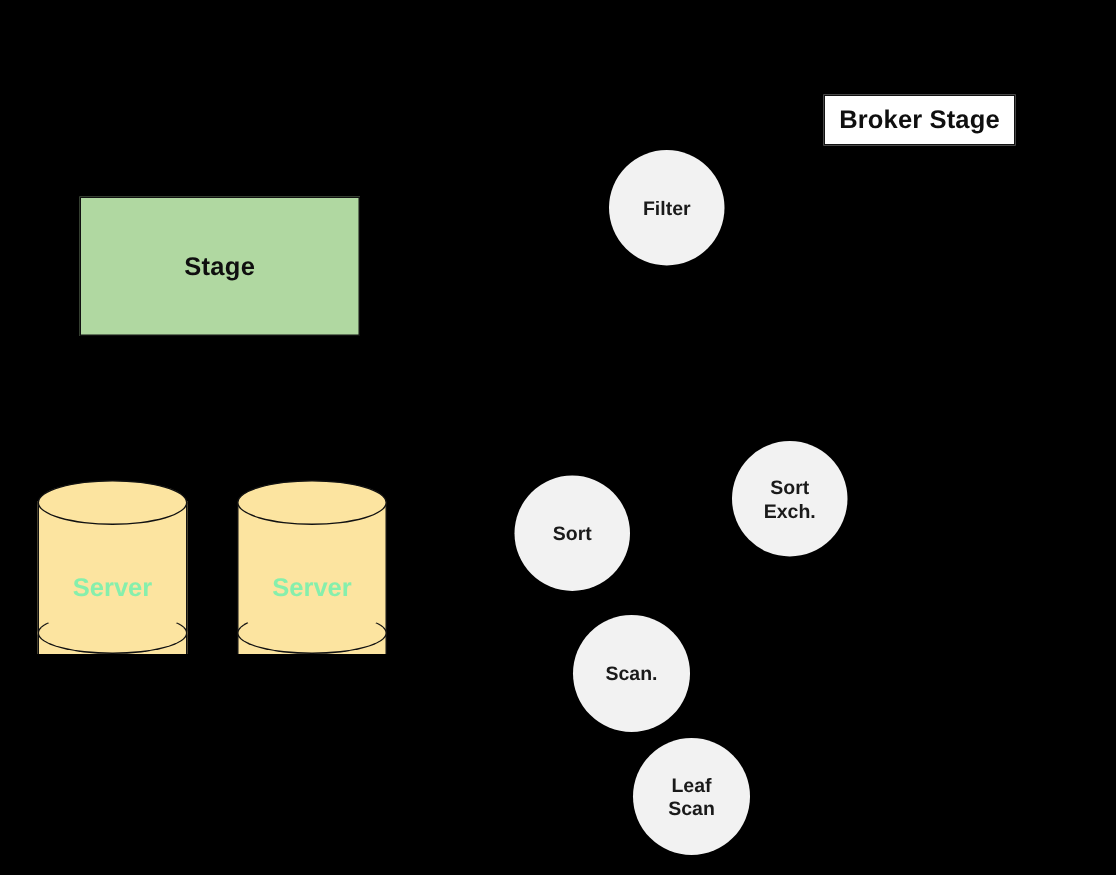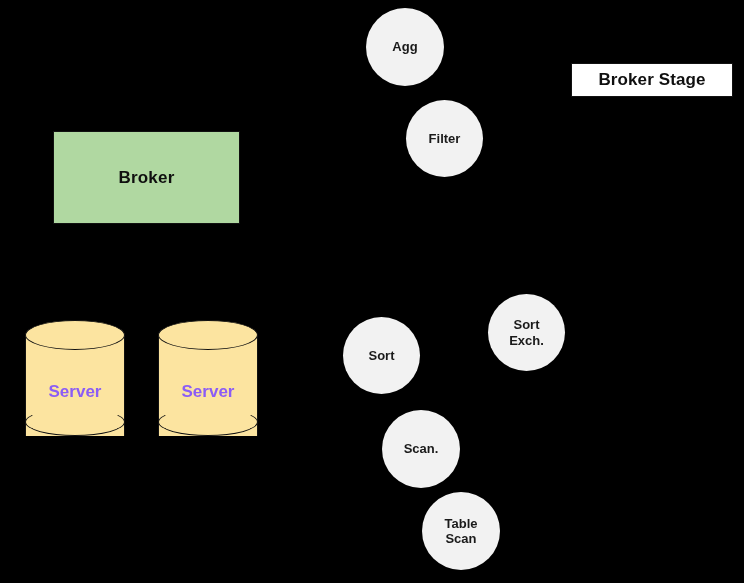--- a/index.html
+++ b/index.html
@@ -81,21 +81,21 @@
     position: absolute;
     left: 0;
     top: 0;
     width: 100px;
     height: 130px;
     display: flex;
     align-items: center;
     justify-content: center;
     font-size: 17px;
     font-weight: 700;
-    color: #8b5cf6;
+    color: #86efac;
     padding-top: 14px;
     box-sizing: border-box;
     text-align: right;
   }
 
   
   .op-circle {
     position: absolute;
     border-radius: 50%;
     background: #F2F2F2;
@@ -123,62 +123,59 @@
     color: #0f0f0f;
     letter-spacing: 0.1px;
   }
 </style>
 </head>
 <body>
 
 <div id="canvas">
 
   <div class="broker-box">
-    <span class="box-label">Broker</span>
+    <span class="box-label">Stage</span>
   </div>
 
   <div class="cylinder" style="left:25px; top:320px;">
     <div class="cyl-body"></div>
     <div class="cyl-bottom"></div>
     <div class="cyl-top"></div>
     <div class="cyl-label">Server</div>
   </div>
 
   <div class="cylinder" style="left:158px; top:320px;">
     <div class="cyl-body"></div>
     <div class="cyl-bottom"></div>
     <div class="cyl-top"></div>
     <div class="cyl-label">Server</div>
   </div>
 
-  <div class="op-circle" style="left:366px; top:8px; width:78px; height:78px;">
-    <span>Agg</span>
-  </div>
 
   <div class="op-circle" style="left:406px; top:100px; width:77px; height:77px;">
     <span>Filter</span>
   </div>
 
 
   <div class="op-circle" style="left:488px; top:294px; width:77px; height:77px; white-space:pre-line;">
     <span style="white-space:pre-line;">Sort
 Exch.</span>
   </div>
 
   <div class="op-circle" style="left:343px; top:317px; width:77px; height:77px;">
     <span>Sort</span>
   </div>
 
   <div class="op-circle" style="left:382px; top:410px; width:78px; height:78px;">
     <span>Scan.</span>
   </div>
 
   <div class="op-circle" style="left:422px; top:492px; width:78px; height:78px; white-space:pre-line;">
-    <span style="white-space:pre-line;">Table
+    <span style="white-space:pre-line;">Leaf
 Scan</span>
   </div>
 
-  <div class="stage-label" style="left:571px; top:63px; width:162px; height:34px;">
+  <div class="stage-label" style="left:549px; top:63px; width:128px; height:34px;">
     <span>Broker Stage</span>
   </div>
 
 
 </div>
 
 </body></html>

